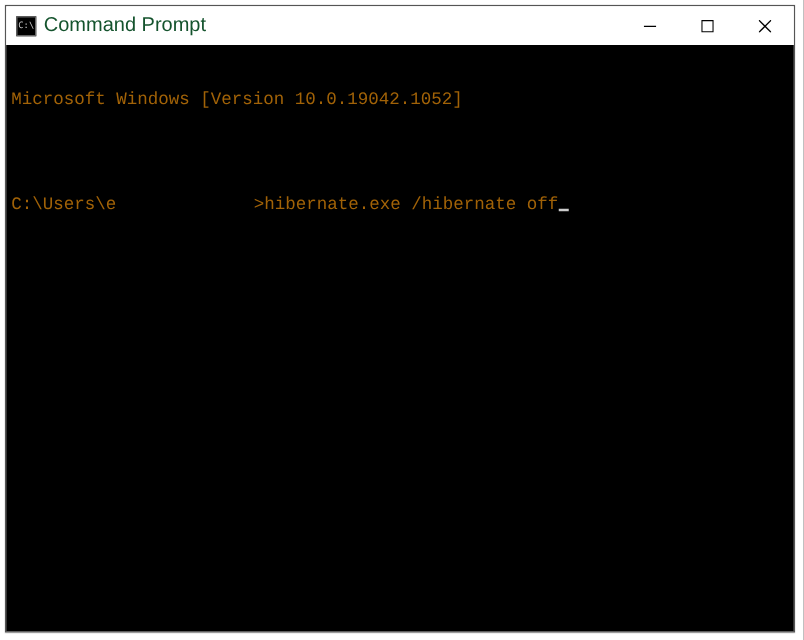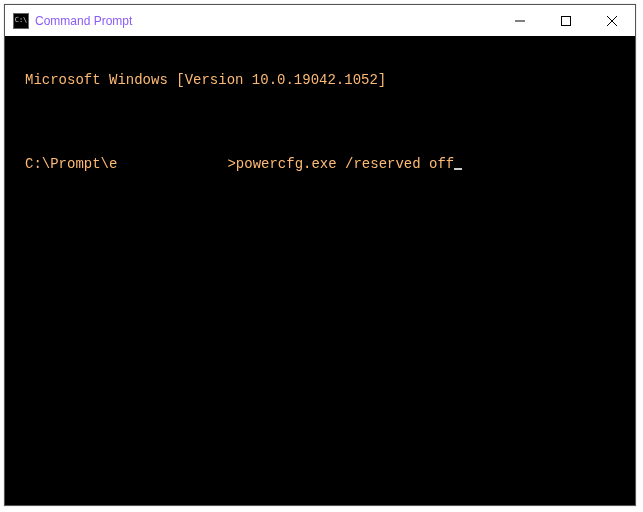--- a/index.html
+++ b/index.html
@@ -40,22 +40,22 @@
       border: 1px solid #666;
       font-family: "Consolas", monospace;
       font-size: 7px;
       color: #ccc;
       display: flex;
       align-items: center;
       justify-content: center;
       line-height: 1;
     }
     .title-text {
-      font-size: 12px;
-      color: #8b5cf6;
+      font-size: 16px;
+      color: #14532d;
       flex: 1;
     }
     .window-controls {
       display: flex;
       height: 31px;
     }
     .win-btn {
       width: 46px;
       height: 31px;
       display: flex;
@@ -66,25 +66,25 @@
       background: transparent;
     }
     .win-btn svg {
       width: 10px;
       height: 10px;
     }
     .terminal {
       width: 100%;
       height: calc(100% - 31px);
       background: #000;
-      color: #fdba74;
+      color: #a16207;
       font-family: "Consolas", "Courier New", monospace;
       font-size: 14px;
       line-height: 1.2;
-      padding: 2px 20px;
+      padding: 2px 4px;
       white-space: pre;
       overflow: hidden;
     }
     .terminal-line {
       display: block;
     }
     .cursor {
       display: inline-block;
       width: 8px;
       height: 2px;
@@ -119,15 +119,15 @@
         <svg viewBox="0 0 10 10">
           <line x1="0" y1="0" x2="10" y2="10" stroke="#000" stroke-width="1"></line>
           <line x1="10" y1="0" x2="0" y2="10" stroke="#000" stroke-width="1"></line>
         </svg>
       </div>
     </div>
   </div>
   <div class="terminal">
     <span class="terminal-line">Microsoft Windows [Version 10.0.19042.1052]</span>
     <span class="terminal-line"></span>
-    <span class="terminal-line"><span>C:\Prompt\</span><span>e</span><span style="letter-spacing: 0px; color: rgb(0, 0, 0); background: rgb(0, 0, 0); display: inline-block; width: 110px; height: 14px; vertical-align: text-bottom;">             </span><span>&gt;</span><span>powercfg.exe /reserved off</span><span class="cursor"></span></span>
+    <span class="terminal-line"><span>C:\Users\</span><span>e</span><span style="letter-spacing: 0px; color: rgb(0, 0, 0); background: rgb(0, 0, 0); display: inline-block; width: 110px; height: 14px; vertical-align: text-bottom;">             </span><span>&gt;</span><span>hibernate.exe /hibernate off</span><span class="cursor"></span></span>
   </div>
 </div>
 
 </body></html>

